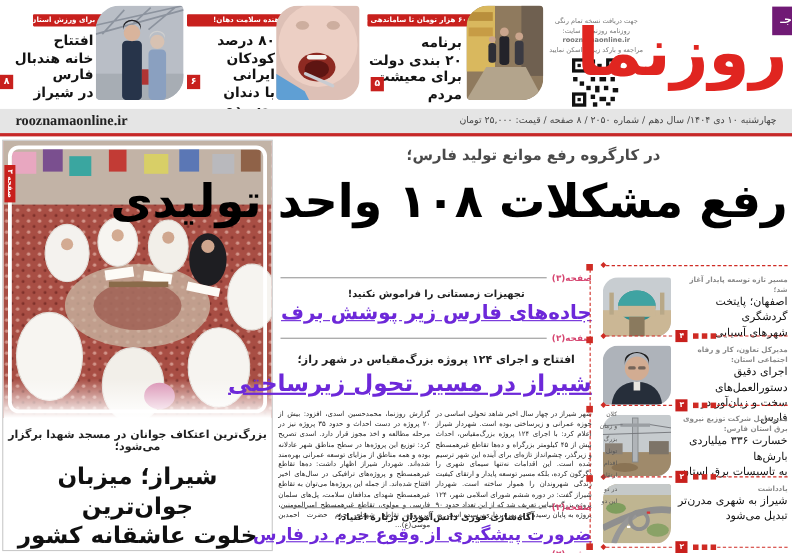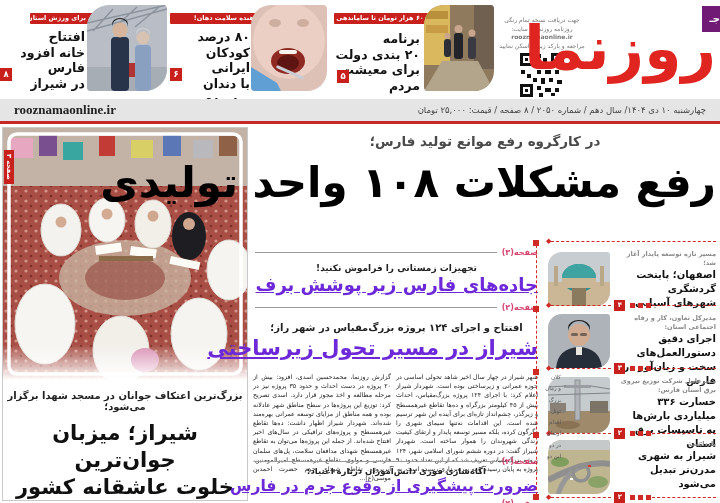--- a/index.html
+++ b/index.html
@@ -38,39 +38,39 @@
   .lead-headline { font-size:42px; font-weight:900; color:#000; text-align:center; letter-spacing:-1px; line-height:62px; white-space:nowrap; }
   .marker { display:flex; align-items:center; direction:rtl; }
   .marker .mline { flex:1; border-top:1px solid #9a9a9a; margin-right:5px; }
   .marker .mtext { color:#d64570; font-size:8px; font-weight:bold; white-space:nowrap; }
   .ck { font-weight:bold; color:#222; text-align:center; }
   .ch { font-weight:900; color:#6d28d9; white-space:nowrap;text-decoration:underline; }
   .bodytext { font-size:6.3px; line-height:9.2px; color:#222; text-align:justify; direction:rtl; }
 
   
   .sb-kicker { font-size:6.5px; color:#8a8a8a; font-weight:bold; text-align:right; line-height:9px; }
-  .sb-title { font-size:10px; font-weight:700; color:#111; text-align:right; line-height:14px; }
+  .sb-title { font-size:10px; font-weight:400; color:#111; text-align:right; line-height:14px; }
   .sep { display:flex; align-items:center; direction:ltr; height:11px; }
   .sep .dash { border-top:1.5px dashed #cf2b24; }
   .sep .arrow { color:#cf2b24; font-size:7px; line-height:11px; }
   .sep .num { background:#c8201d; color:#fff; font-size:7px; font-weight:bold; width:11px; height:11px; line-height:11px; text-align:center; margin:0 3px; }
   .sq { display:inline-block; width:5px; height:5px; background:#cf2b24; margin:0 1.5px; }
   .vdots { border-left:1.5px dashed #cf2b24; }
   .vnode { width:6px; height:6px; background:#cf2b24; }
   .frag { font-size:5.5px; color:#555; line-height:11.3px; white-space:pre-line; text-align:right; overflow:hidden; }
 </style>
 </head>
 <body>
 
 <div class="page">
 
   <div class="abs tagbar" style="left:30px; top:13px; width:100px;">نقطه عطفی برای ورزش استان!</div>
   <div class="abs promo-titles" style="left:0; top:29px; width:85px;">
     <div>افتتاح</div>
-    <div>خانه افزود فارس</div>
+    <div>خانه هندبال فارس</div>
     <div>در شیراز</div>
   </div>
   <div class="abs pagebox" style="left:0; top:68px;">۸</div>
   <div class="abs photo" style="left:87px; top:5px; width:80px; height:86px; border-radius:22px 4px 22px 4px;">
     <svg width="80" height="86" viewBox="0 0 80 86">
       <rect width="80" height="86" fill="#b9bec6"></rect>
       <path d="M0 26 L80 4 M0 18 L80 0 M6 26 L26 4 M26 24 L50 2 M48 22 L72 2" stroke="#8c939e" stroke-width="1.5" fill="none"></path>
       <rect y="62" width="80" height="24" fill="#a7adb4"></rect>
       <rect x="24" y="32" width="18" height="54" rx="4" fill="#27344a"></rect>
       <circle cx="33" cy="25" r="7.5" fill="#d9b49c"></circle>

